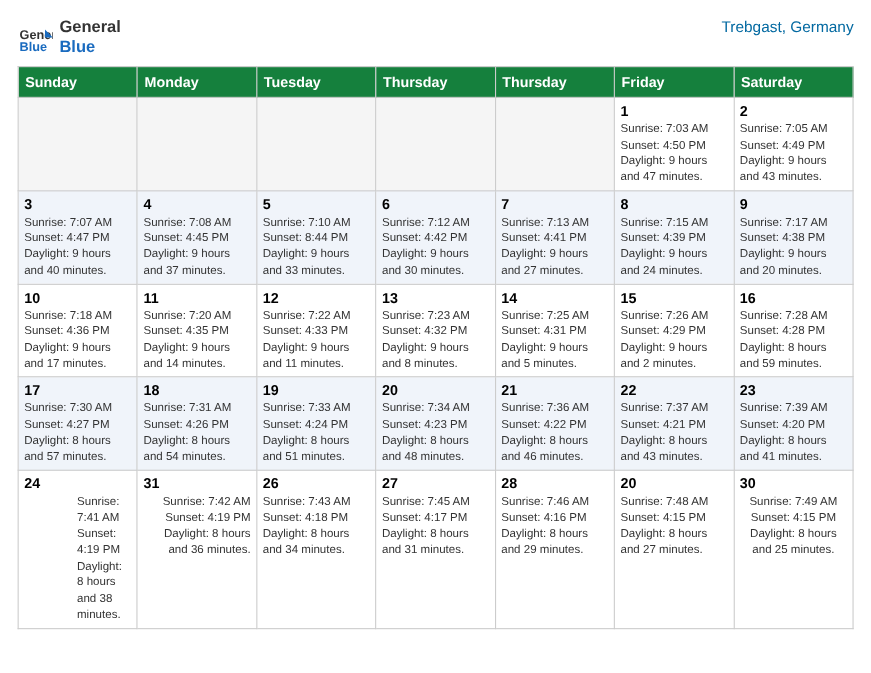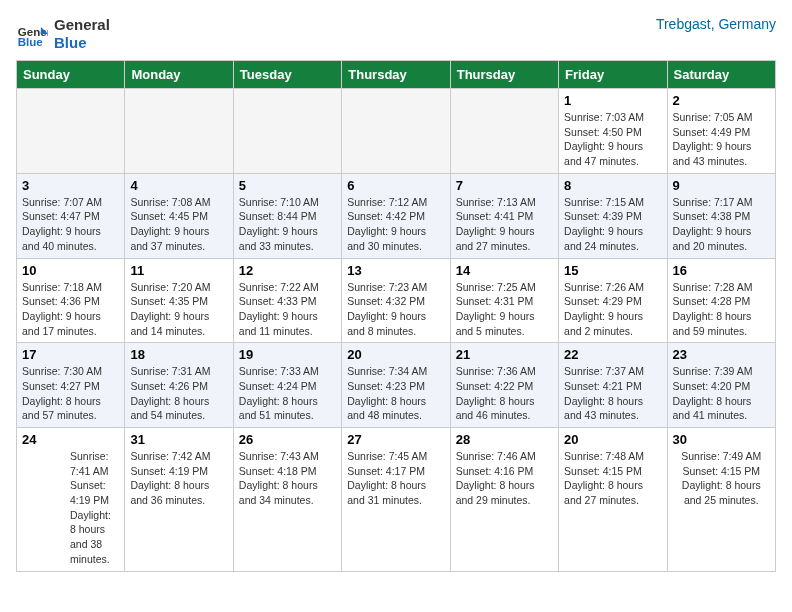--- a/index.html
+++ b/index.html
@@ -260,21 +260,21 @@
       </tr>
       <tr>
         <td>
           <span class="day-num">24</span>
           <div class="day-info" style="white-space: pre-line; margin-left: 48px;">Sunrise: 7:41 AM
 Sunset: 4:19 PM
 Daylight: 8 hours and 38 minutes.</div>
         </td>
         <td>
           <span class="day-num">31</span>
-          <div class="day-info" style="white-space: pre-line;">Sunrise: 7:42 AM
+          <div class="day-info" style="white-space: pre-line; text-align: right;">Sunrise: 7:42 AM
 Sunset: 4:19 PM
 Daylight: 8 hours and 36 minutes.</div>
         </td>
         <td>
           <span class="day-num">26</span>
           <div class="day-info" style="white-space: pre-line;">Sunrise: 7:43 AM
 Sunset: 4:18 PM
 Daylight: 8 hours and 34 minutes.</div>
         </td>
         <td>

